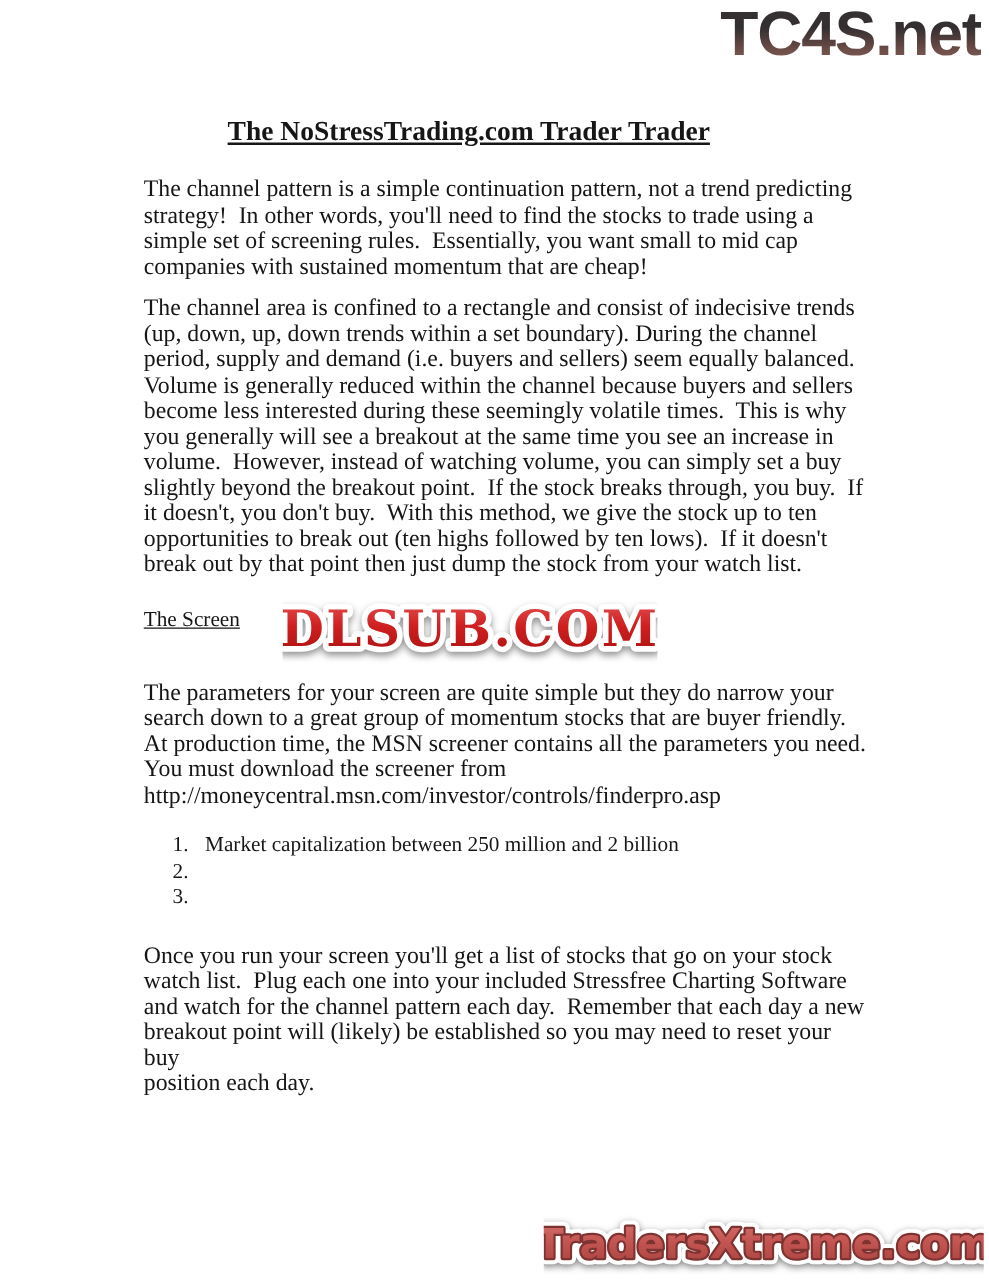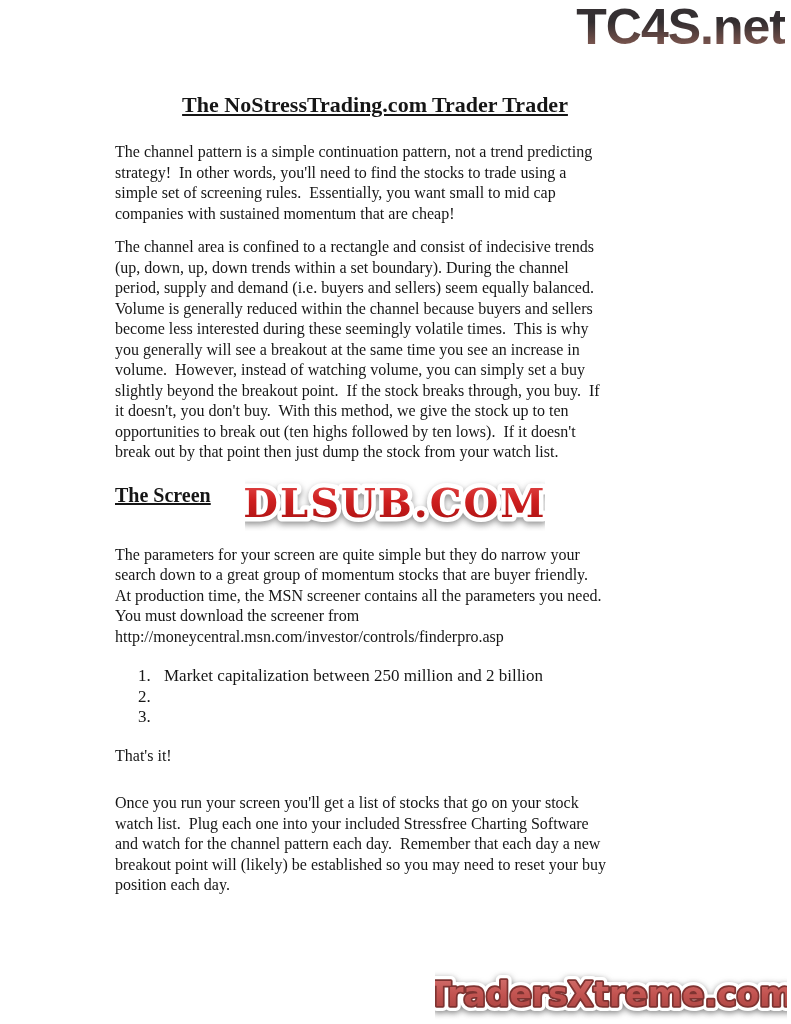--- a/index.html
+++ b/index.html
@@ -22,27 +22,27 @@
   }
   
   .content{position:absolute;left:115px;top:0;width:580px;}
   .title{
     width:520px;margin:92px auto 0 0;text-align:center;
     font-size:22px;line-height:26px;font-weight:700;
     text-decoration:underline;
   }
   .body-text{
     margin:0;white-space:pre-wrap;
-    font-size:16px;line-height:20.5px;
+    font-size:19px;line-height:20.5px;
   }
   .p-intro{margin-top:24px;}
   .p-channel{margin-top:13px;}
   .screen-row{margin-top:20px;height:44px;display:flex;align-items:flex-start;}
   .section-heading{
-    margin:2px 0 0;font-size:20px;line-height:21px;font-weight:700;
+    margin:2px 0 0;font-size:17px;line-height:21px;font-weight:400;
     text-decoration:underline;white-space:nowrap;
   }
   .dlsub-svg{margin:-6px 0 0 34px;flex:none;}
   .p-params{margin-top:18px;}
   .rules{list-style:none;margin:19px 0 0;padding:0 0 0 23px;}
   .rules li{display:flex;font-size:17px;line-height:20.5px;}
   .rules .num{width:26px;flex:none;}
   .thats-it{margin-top:18px;}
   .p-watch{margin-top:27px;}
   
@@ -105,21 +105,20 @@
         <span>Market capitalization between 250 million and 2 billion</span>
       </li>
       <li>
         <span class="num">2.</span>
       </li>
       <li>
         <span class="num">3.</span>
       </li>
     </ol>
 
-    <p class="body-text thats-it">That's it!</p>
 
     <p class="body-text p-watch">Once you run your screen you'll get a list of stocks that go on your stock
 watch list.  Plug each one into your included Stressfree Charting Software
 and watch for the channel pattern each day.  Remember that each day a new
 breakout point will (likely) be established so you may need to reset your buy
 position each day.</p>
 
   </main>
 
   <svg class="tx-svg" width="352" height="50" viewBox="0 0 352 50">

